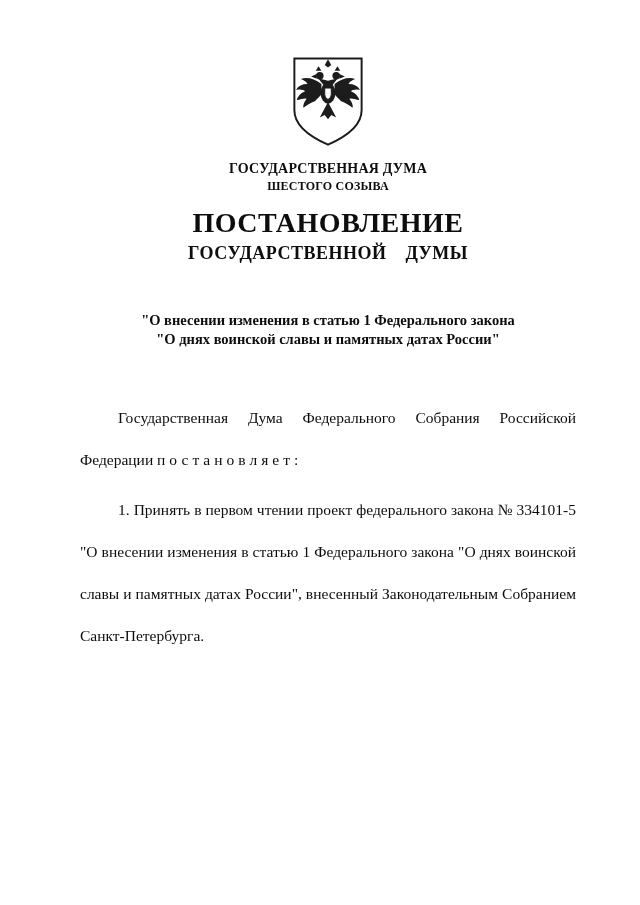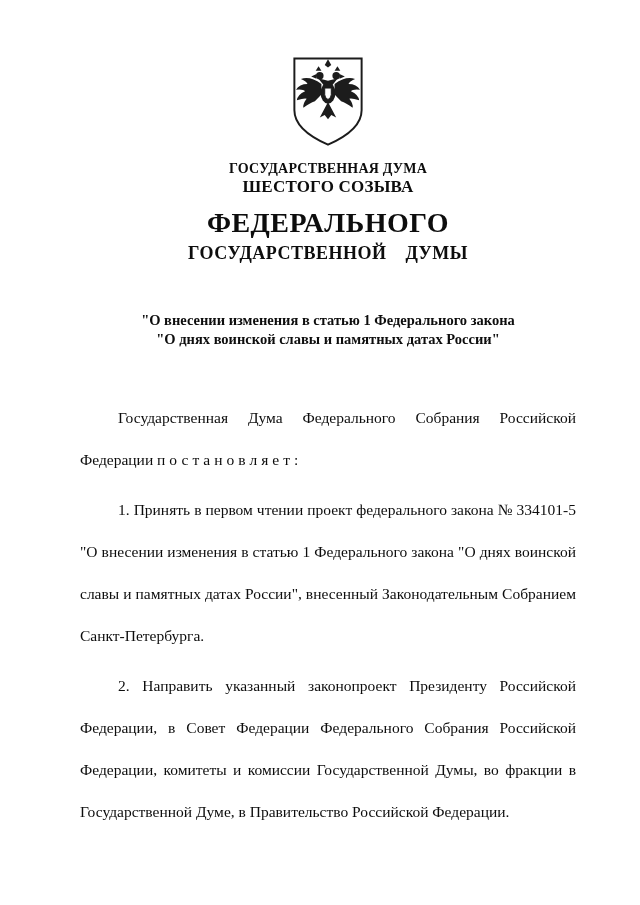--- a/index.html
+++ b/index.html
@@ -23,21 +23,21 @@
     margin-bottom: 8px;
   }
   .hdr-line {
     text-align: center;
     font-weight: bold;
     font-size: 14px;
     line-height: 18px;
     letter-spacing: 0.2px;
   }
   .hdr-line.small {
-    font-size: 17px;
+    font-size: 12px;
     line-height: 17px;
   }
   .main-title {
     margin-top: 12px;
     text-align: center;
     font-weight: bold;
     font-size: 28px;
     line-height: 32px;
     letter-spacing: 0.5px;
   }
@@ -107,27 +107,26 @@
 
           <path d="M46 39 h8 v8 q0 4 -4 6 q-4 -2 -4 -6 Z" fill="#ffffff" stroke="#1c1c1c" stroke-width="1.2"></path>
         </g>
       </svg>
     </span>
   </div>
 
   <div class="hdr-line">ГОСУДАРСТВЕННАЯ ДУМА</div>
   <div class="hdr-line small">ШЕСТОГО СОЗЫВА</div>
 
-  <div class="main-title">ФЕДЕРАЛЬНОГО</div>
+  <div class="main-title">ПОСТАНОВЛЕНИЕ</div>
   <div class="sub-title">ГОСУДАРСТВЕННОЙ  ДУМЫ</div>
 
   <div class="subject">
     <div>"О внесении изменения в статью 1 Федерального закона</div>
     <div>"О днях воинской славы и памятных датах России"</div>
   </div>
 
   <div class="doc-body">
     <p><span>Государственная Дума Федерального Собрания Российской Федерации</span> <span class="spaced-verb">постановляет:</span></p>
     <p>1. Принять в первом чтении проект федерального закона № 334101-5 "О внесении изменения в статью 1 Федерального закона "О днях воинской славы и памятных датах России", внесенный Законодательным Собранием Санкт-Петербурга.</p>
-    <p>2. Направить указанный законопроект Президенту Российской Федерации, в Совет Федерации Федерального Собрания Российской Федерации, комитеты и комиссии Государственной Думы, во фракции в Государственной Думе, в Правительство Российской Федерации.</p>
   </div>
 
 </div>
 
 </body></html>

